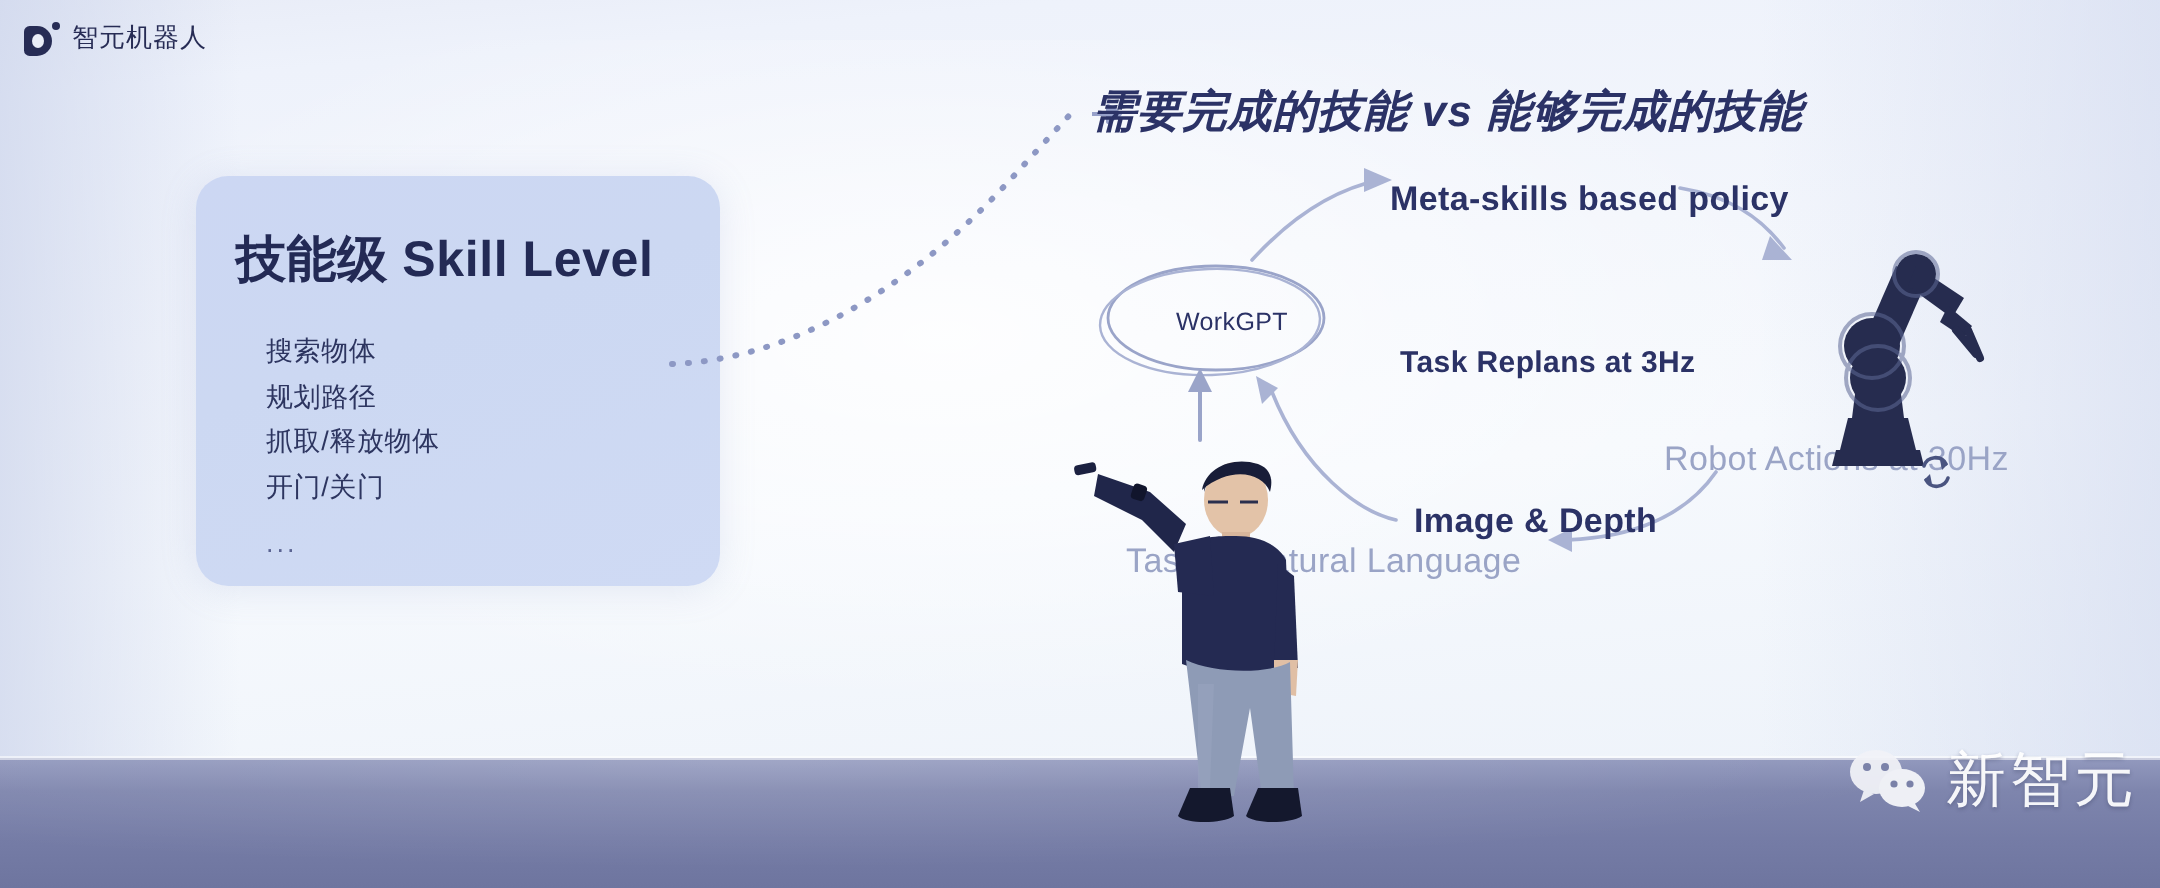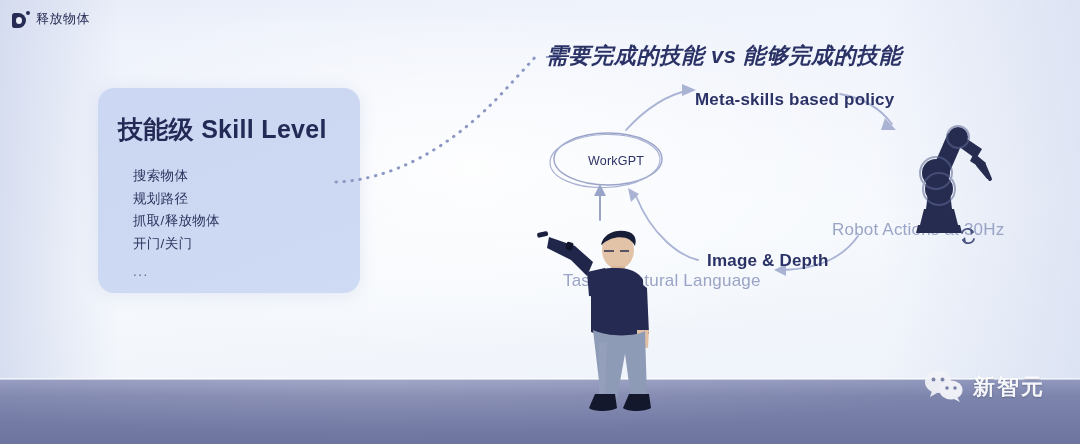--- a/index.html
+++ b/index.html
@@ -135,21 +135,21 @@
   
   #presenter { position:absolute; left:531px; top:222px; width:140px; height:210px; }
 
   
   #watermark {
     position:absolute; left:924px; top:370px;
     display:flex; align-items:center; gap:9px;
     opacity:.93;
   }
   #watermark .wm-text {
-    font-size:22px; color:#ffffff; letter-spacing:2px; font-weight:700;
+    font-size:30px; color:#ffffff; letter-spacing:2px; font-weight:400;
     text-shadow:0 1px 2px rgba(60,66,100,.45);
   }
 </style>
 </head>
 <body>
 
 <div id="stage">
 
   <div id="wall"></div>
   <div id="wall-glow"></div>
@@ -159,21 +159,21 @@
   <div id="floor"></div>
   <div id="floor-sheen"></div>
   <div id="floor-edge"></div>
 
   <div id="logo">
     <span class="mark">
       <span class="d"></span>
         <span class="hole"></span>
         <span class="dot"></span>
     </span>
-    <span class="txt">释放物体</span>
+    <span class="txt">智元机器人</span>
   </div>
 
   <div id="skill-card">
     <div class="title">技能级 Skill Level</div>
     <ul>
       <li>搜索物体</li>
       <li>规划路径</li>
       <li>抓取/释放物体</li>
       <li>开门/关门</li>
       <li class="ellipsis">...</li>
@@ -219,20 +219,21 @@
 
     <g>
       <path d="M328,166 C310,192 278,200 248,200" fill="none" stroke="#aab3d4" stroke-width="1.8" stroke-linecap="round"></path>
       <path d="M256,194 L244,200 L256,206 Z" fill="#aab3d4"></path>
     </g>
   </svg>
 
   <div id="workgpt-text">WorkGPT</div>
 
   <div class="dlabel" id="lbl-meta">Meta-skills based policy</div>
+  <div class="dlabel" id="lbl-replan">Task Replans at 3Hz</div>
   <div class="dlabel" id="lbl-image">Image &amp; Depth</div>
   <div class="dlabel ghost" id="lbl-robot">Robot Actions at 30Hz</div>
   <div class="dlabel ghost" id="lbl-task">Task in Natural Language</div>
 
   <svg id="robot" viewBox="0 0 110 140">
     <g fill="#262c4f">
       <path d="M26,128 L72,128 L70,120 L28,120 Z"></path>
       <path d="M30,120 L68,120 L64,104 L34,104 Z"></path>
       <path d="M36,104 L62,104 L58,72 L40,72 Z"></path>
       <circle cx="49" cy="84" r="14"></circle>

